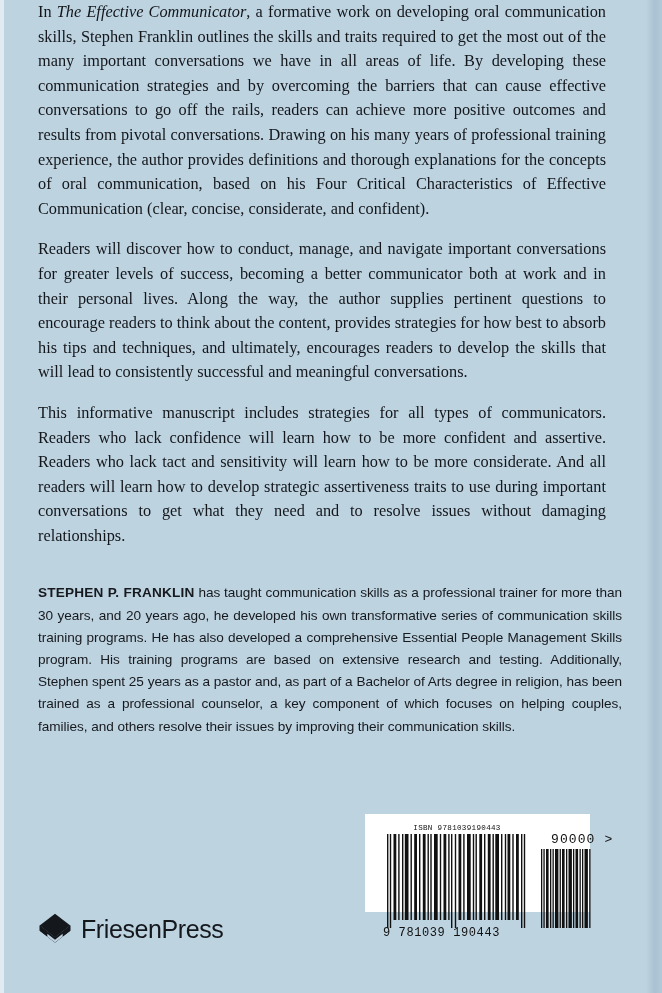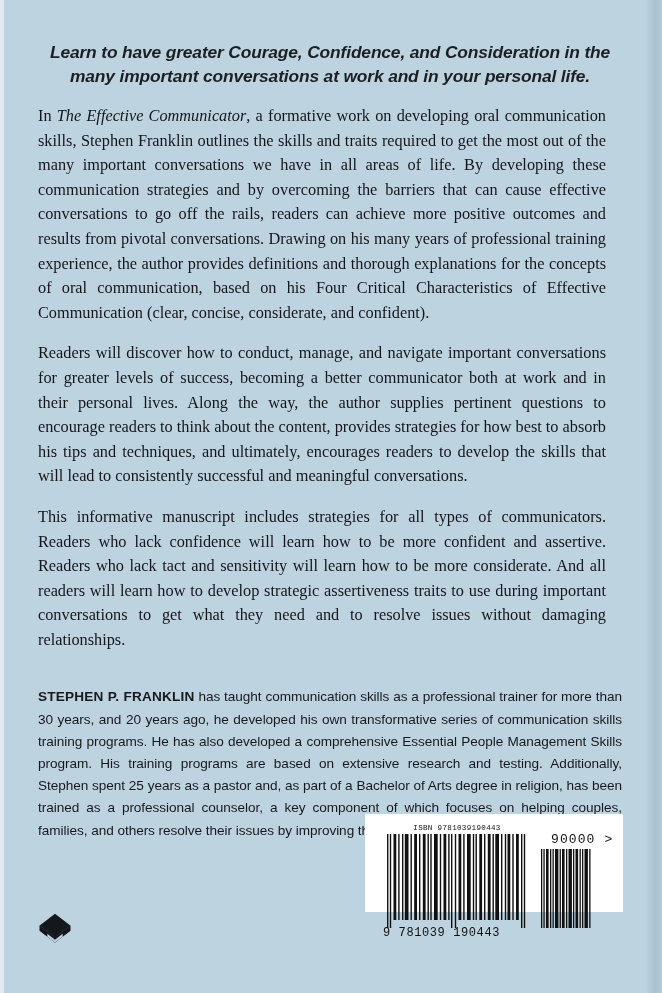--- a/index.html
+++ b/index.html
@@ -88,21 +88,20 @@
   }
 
   
   #barcode-panel {
     position: absolute;
     left: 365px;
     top: 814px;
     width: 225px;
     height: 98px;
     background: #ffffff;
-    padding-left: 33px;
   }
   #barcode-inner {
     position: absolute;
     left: 0; top: 0;
     width: 225px; height: 138px;
   }
   .isbn-text {
     position: absolute;
     left: 22px;
     top: 10px;
@@ -171,21 +170,20 @@
 </head>
 <body>
 
 <div id="cover">
 
   <div id="left-edge"></div>
   <div id="right-shade"></div>
 
   <div id="content">
 
-    <p class="headline">Learn to have greater Courage, Confidence, and Consideration in the many important conversations at work and in your personal life.</p>
 
     <p class="body-para"><span>In </span><em>The Effective Communicator</em><span>, a formative work on developing oral communication skills, Stephen Franklin outlines the skills and traits required to get the most out of the many important conversations we have in all areas of life. By developing these communication strategies and by overcoming the barriers that can cause effective conversations to go off the rails, readers can achieve more positive outcomes and results from pivotal conversations. Drawing on his many years of professional training experience, the author provides definitions and thorough explanations for the concepts of oral communication, based on his Four Critical Characteristics of Effective Communication (clear, concise, considerate, and confident).</span></p>
 
     <p class="body-para">Readers will discover how to conduct, manage, and navigate important conversations for greater levels of success, becoming a better communicator both at work and in their personal lives. Along the way, the author supplies pertinent questions to encourage readers to think about the content, provides strategies for how best to absorb his tips and techniques, and ultimately, encourages readers to develop the skills that will lead to consistently successful and meaningful conversations.</p>
 
     <p class="body-para last-of-serif">This informative manuscript includes strategies for all types of communicators. Readers who lack confidence will learn how to be more confident and assertive. Readers who lack tact and sensitivity will learn how to be more considerate. And all readers will learn how to develop strategic assertiveness traits to use during important conversations to get what they need and to resolve issues without damaging relationships.</p>
 
     <p class="bio"><span class="author-name">STEPHEN P. FRANKLIN</span><span> has taught communication skills as a professional trainer for more than 30 years, and 20 years ago, he developed his own transformative series of communication skills training programs. He has also developed a comprehensive Essential People Management Skills program. His training programs are based on extensive research and testing. Additionally, Stephen spent 25 years as a pastor and, as part of a Bachelor of Arts degree in religion, has been trained as a professional counselor, a key component of which focuses on helping couples, families, and others resolve their issues by improving their communication skills.</span></p>
 
   </div>
@@ -263,15 +261,16 @@
     </div>
   </div>
 
   <div id="publisher">
     <svg id="publisher-mark" viewBox="0 0 40 40">
       <path d="M20 2 L38 16 L20 30 L2 16 Z" fill="#14171c"></path>
       <path d="M2 16 L2 22 L20 36 L38 22 L38 16 L20 30 Z" fill="#14171c"></path>
       <path d="M20 30 L2 16 L2 22 L20 36 L38 22 L38 16 Z" fill="#14171c"></path>
       <path d="M11 25.5 L20 32.5 L29 25.5 L29 29 L20 36 L11 29 Z" fill="#bed3e0"></path>
     </svg>
+    <span id="publisher-name">FriesenPress</span>
   </div>
 
 </div>
 
 </body></html>

